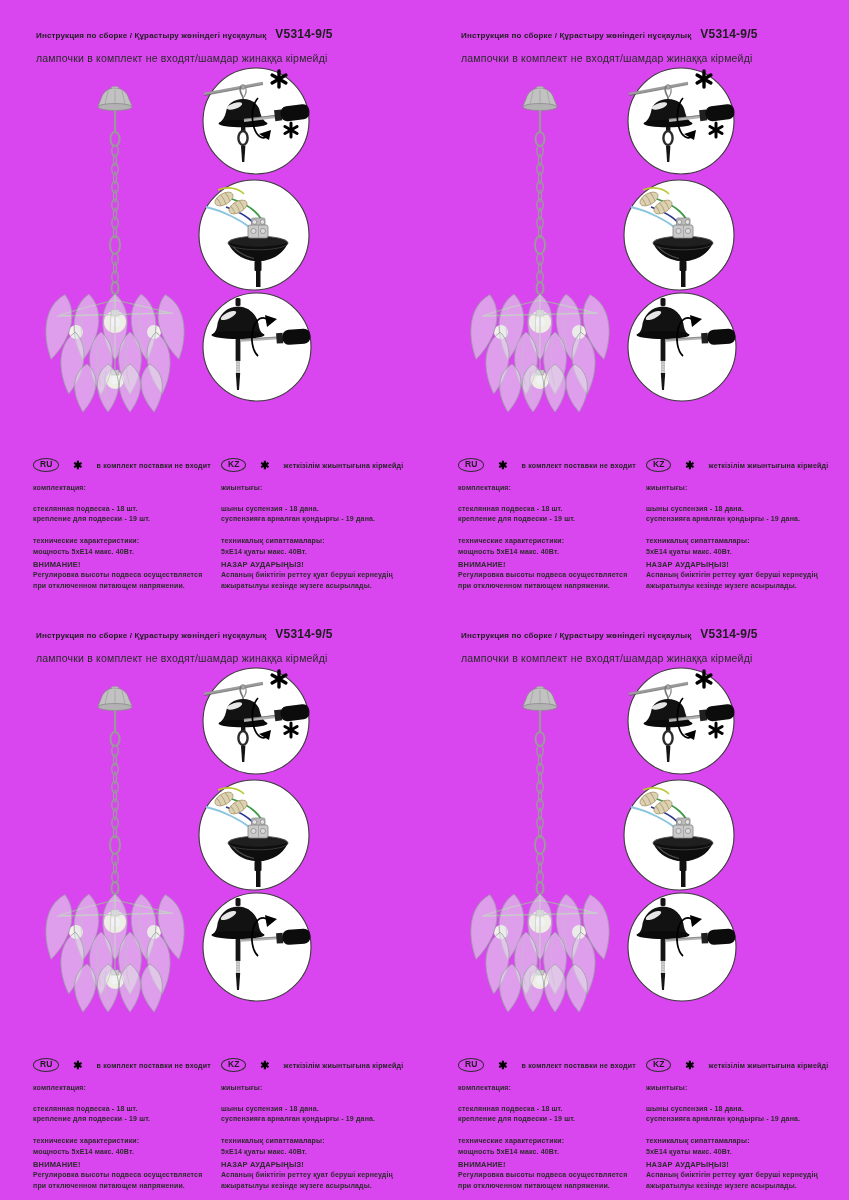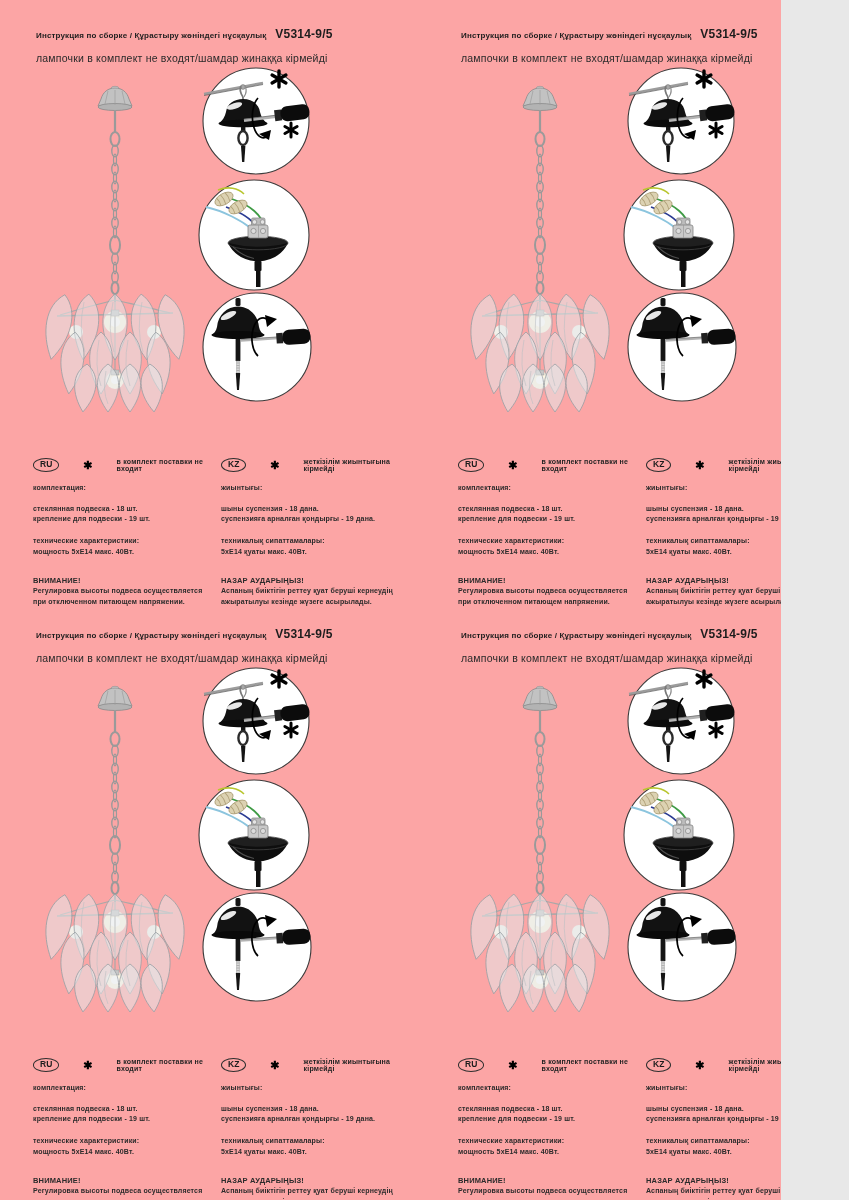--- a/index.html
+++ b/index.html
@@ -1,16 +1,16 @@
 <!DOCTYPE html>
 <html><head>
 <meta charset="utf-8">
 <style>
   html,body{margin:0;padding:0;background:#e8e8e8;}
-  .page{position:relative;width:781px;height:1200px;background:#fca5a5;overflow:hidden;
+  .page{position:relative;width:849px;height:1200px;background:#d946ef;overflow:hidden;
         font-family:"Liberation Sans",sans-serif;color:#222;}
   .quadrant{position:absolute;width:424px;height:600px;}
   .q1{left:0;top:0;} .q2{left:425px;top:0;} .q3{left:0;top:600px;} .q4{left:425px;top:600px;}
   .sheet{position:relative;width:424px;height:600px;}
 
   
   .header{position:absolute;left:36px;top:27px;width:375px;}
   .h-line1{display:flex;align-items:baseline;gap:9px;font-weight:bold;color:#1d1d1d;}
   .h-title{font-size:8px;letter-spacing:0.15px;white-space:nowrap;}
   .h-model{font-size:12px;letter-spacing:0.2px;}
@@ -18,30 +18,30 @@
 
   
   .chandelier{position:absolute;left:40px;top:82px;}
   .step1{position:absolute;left:201px;top:66px;}
   .step2{position:absolute;left:196px;top:177px;}
   .step3{position:absolute;left:201px;top:291px;}
 
   
   .info{position:absolute;left:33px;top:457px;width:386px;display:grid;
         grid-template-columns:178px 198px;column-gap:10px;}
-  .badge-row{display:flex;align-items:center;gap:24px;height:16px;}
+  .badge-row{display:flex;align-items:center;gap:14px;height:16px;}
   .badge{display:inline-block;border:1.2px solid #2e2e2e;border-radius:50%;
          padding:1px 6px 1.5px 6px;font-size:8.5px;font-weight:bold;line-height:9px;color:#1d1d1d;}
   .star{font-size:11px;font-weight:bold;line-height:10px;color:#000;}
   .note{font-size:7px;font-weight:bold;letter-spacing:0.2px;color:#242424;}
   .tline{font-size:7px;font-weight:bold;line-height:10.7px;letter-spacing:0.15px;color:#2b2b2b;}
   .g-kit{margin-top:10px;}
   .g-items{margin-top:10px;}
   .g-specs{margin-top:11px;}
-  .g-warn{margin-top:18px;}
+  .g-warn{margin-top:2px;}
   .warn-title{font-size:7.5px;}
 </style>
 </head>
 <body>
 
 <div class="page">
   <div class="quadrant q1">
   <div class="sheet">
 
     <div class="header">

